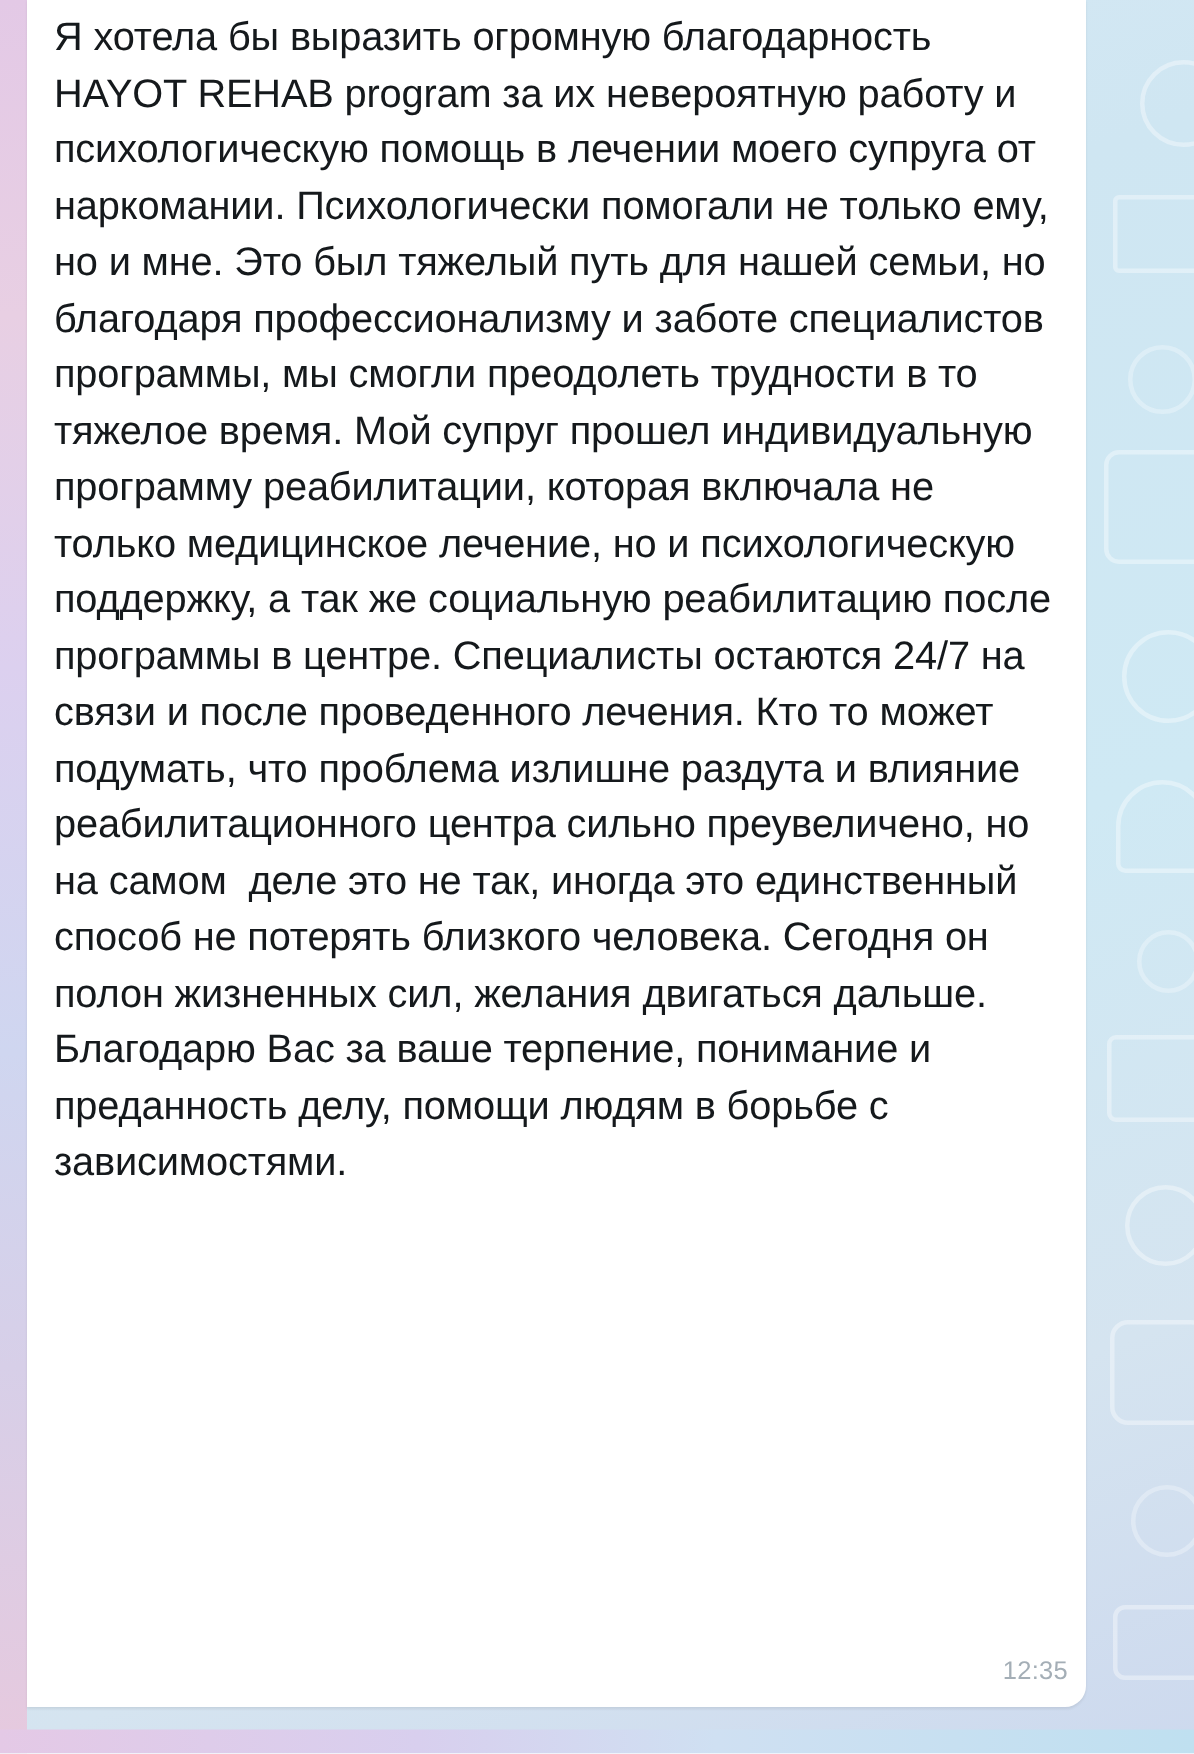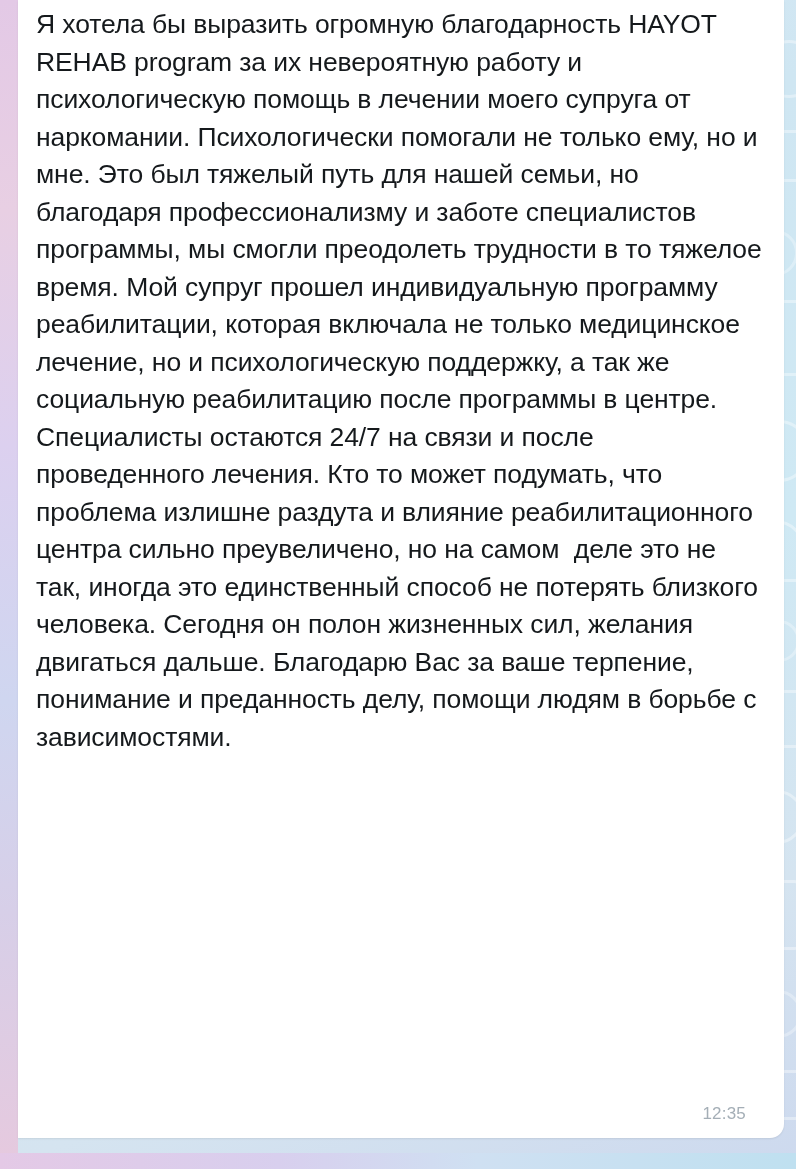--- a/index.html
+++ b/index.html
@@ -38,40 +38,40 @@
     left: 0;
     bottom: 0;
     width: 796px;
     height: 16px;
     background: linear-gradient(90deg, #e4c9e6 0%, #d8cfee 35%, #cfe0f2 60%, #bfe0f0 100%);
   }
   .bubble {
     position: absolute;
     left: 18px;
     top: 0;
-    width: 766px;
+    width: 706px;
     min-height: 1138px;
     background: #ffffff;
     border-radius: 0 0 14px 0;
     box-shadow: 0 1px 2px rgba(0,0,0,0.08);
     padding: 6px 18px 40px 18px;
     box-sizing: border-box;
   }
   .message-text {
     font-size: 26.5px;
     line-height: 37.5px;
     color: #15191c;
     letter-spacing: -0.1px;
     white-space: pre-wrap;
     word-wrap: break-word;
     margin: 0;
   }
   .timestamp {
     position: absolute;
-    right: 38px;
+    right: 12px;
     bottom: 14px;
     font-size: 17px;
     color: #a4aeb6;
     letter-spacing: 0.2px;
   }
   
   .d {
     position: absolute;
     border: 3px solid rgba(255,255,255,0.75);
     border-radius: 8px;

